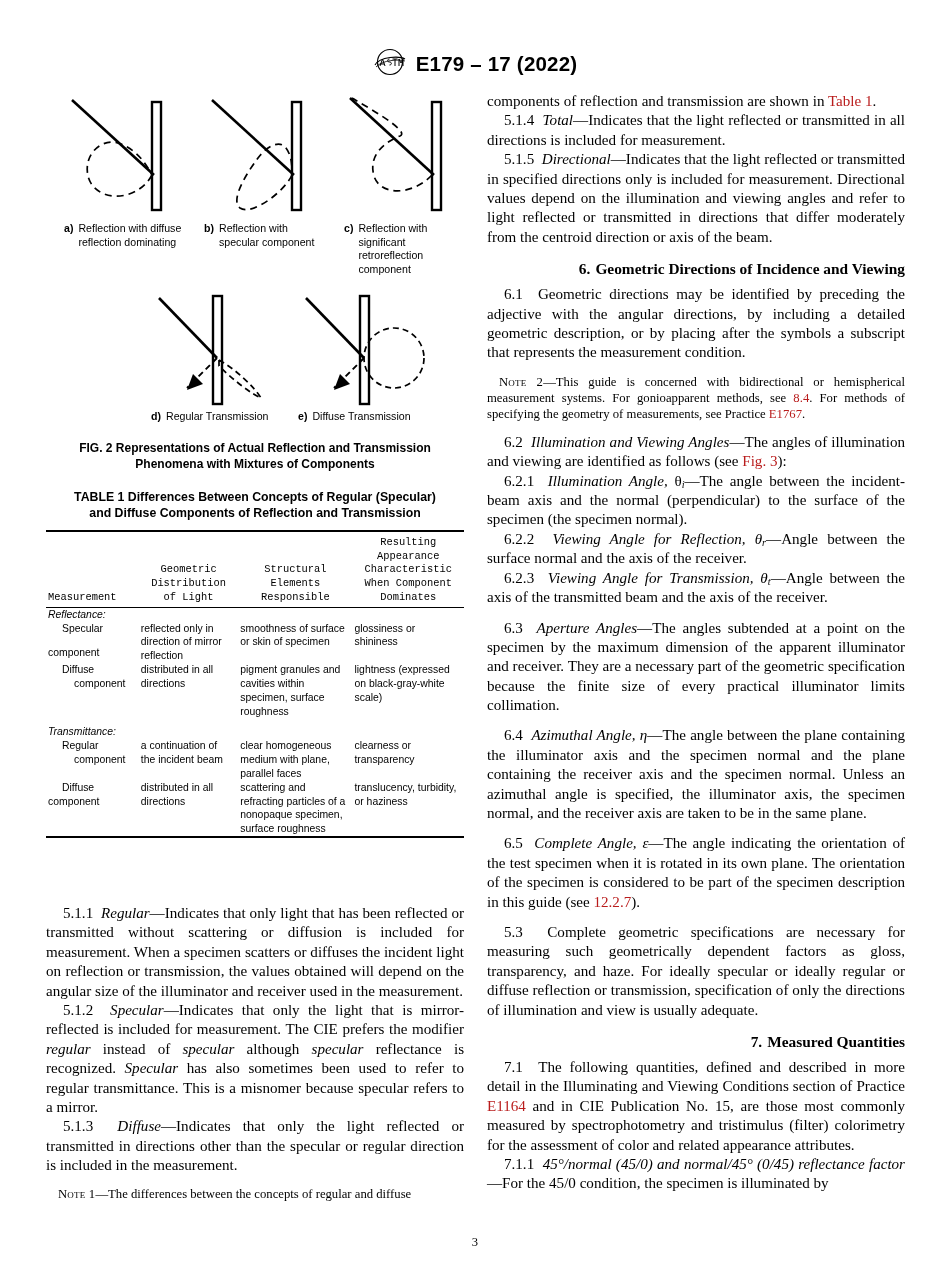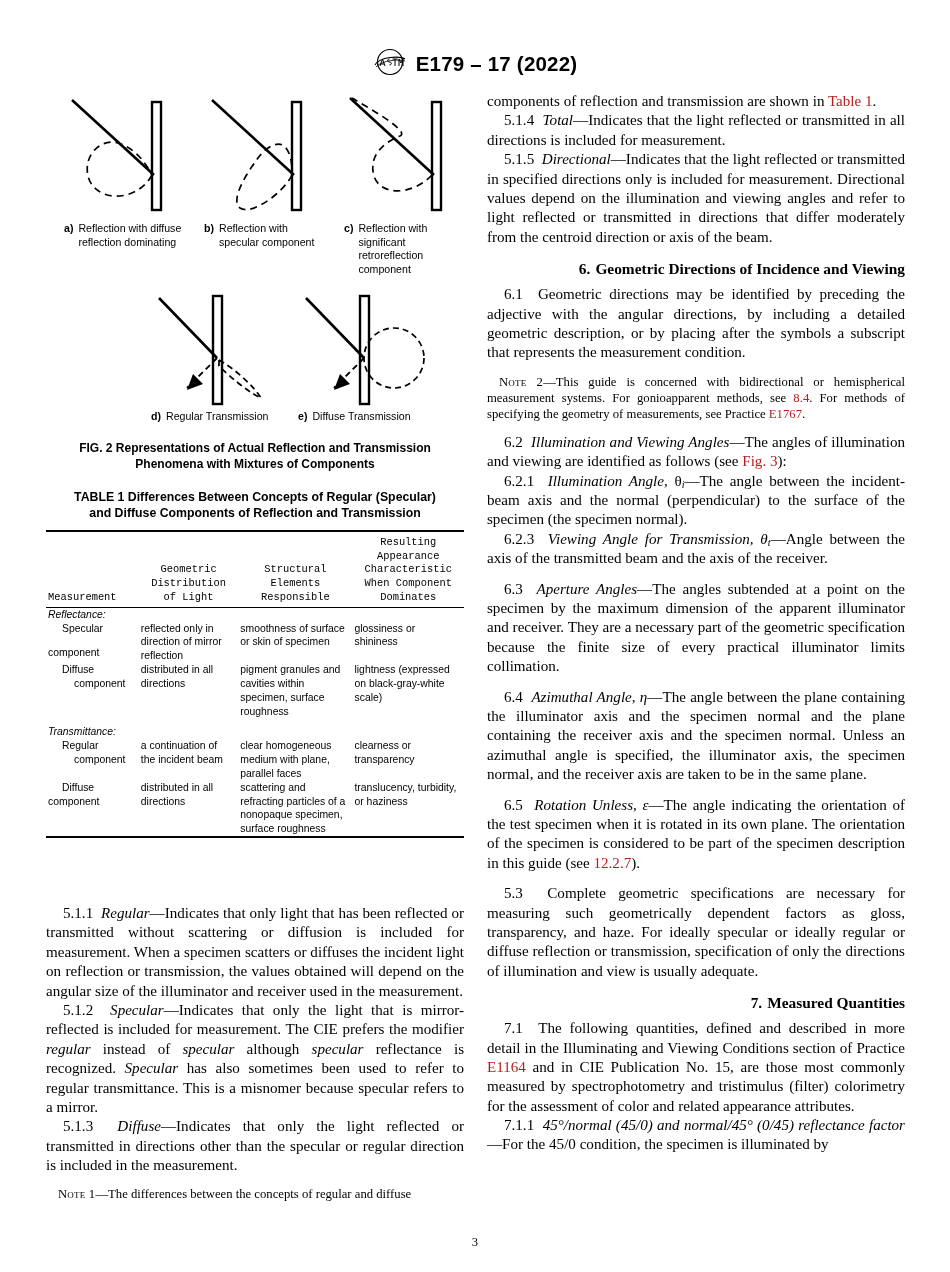--- a/index.html
+++ b/index.html
@@ -381,28 +381,29 @@
   <div class="sec-head"><span class="num">6.</span><span>Geometric Directions of Incidence and Viewing</span></div>
 
   <p class="indent"><span>6.1</span>&nbsp; <span>Geometric directions may be identified by preceding the adjective with the angular directions, by including a detailed geometric description, or by placing after the symbols a subscript that represents the measurement condition.</span></p>
 
   <p class="note"><span class="nlabel">Note 2</span><span>—This guide is concerned with bidirectional or hemispherical measurement systems. For gonioapparent methods, see </span><a class="lnk">8.4</a><span>. For methods of specifying the geometry of measurements, see Practice </span><a class="lnk">E1767</a><span>.</span></p>
 
   <p class="indent"><span>6.2</span>&nbsp; <i>Illumination and Viewing Angles</i><span>—The angles of illumination and viewing are identified as follows (see </span><a class="lnk">Fig. 3</a><span>):</span></p>
 
   <p class="indent"><span>6.2.1</span>&nbsp; <i>Illumination Angle,</i> <span>θ</span><sub><i>i</i></sub><span>—The angle between the incident-beam axis and the normal (perpendicular) to the surface of the specimen (the specimen normal).</span></p>
 
+  <p class="indent"><span>6.2.2</span>&nbsp; <i>Viewing Angle for Reflection,</i> <i>θ</i><sub><i>r</i></sub><span>—Angle between the surface normal and the axis of the receiver.</span></p>
 
   <p class="indent"><span>6.2.3</span>&nbsp; <i>Viewing Angle for Transmission,</i> <i>θ</i><sub><i>t</i></sub><span>—Angle between the axis of the transmitted beam and the axis of the receiver.</span></p>
 
   <p class="indent gap-sm"><span>6.3</span>&nbsp; <i>Aperture Angles</i><span>—The angles subtended at a point on the specimen by the maximum dimension of the apparent illuminator and receiver. They are a necessary part of the geometric specification because the finite size of every practical illuminator limits collimation.</span></p>
 
   <p class="indent gap-sm"><span>6.4</span>&nbsp; <i>Azimuthal Angle,</i> <i>η</i><span>—The angle between the plane containing the illuminator axis and the specimen normal and the plane containing the receiver axis and the specimen normal. Unless an azimuthal angle is specified, the illuminator axis, the specimen normal, and the receiver axis are taken to be in the same plane.</span></p>
 
-  <p class="indent gap-sm"><span>6.5</span>&nbsp; <i>Rotation Unless,</i> <i>ε</i><span>—The angle indicating the orientation of the test specimen when it is rotated in its own plane. The orientation of the specimen is considered to be part of the specimen description in this guide (see </span><a class="lnk">12.2.7</a><span>).</span></p>
+  <p class="indent gap-sm"><span>6.5</span>&nbsp; <i>Complete Angle,</i> <i>ε</i><span>—The angle indicating the orientation of the test specimen when it is rotated in its own plane. The orientation of the specimen is considered to be part of the specimen description in this guide (see </span><a class="lnk">12.2.7</a><span>).</span></p>
 
   <p class="indent gap-sm"><span>5.3</span>&nbsp; <span>Complete geometric specifications are necessary for measuring such geometrically dependent factors as gloss, transparency, and haze. For ideally specular or ideally regular or diffuse reflection or transmission, specification of only the directions of illumination and view is usually adequate.</span></p>
 
   <div class="sec-head"><span class="num">7.</span><span>Measured Quantities</span></div>
 
   <p class="indent"><span>7.1</span>&nbsp; <span>The following quantities, defined and described in more detail in the Illuminating and Viewing Conditions section of Practice </span><a class="lnk">E1164</a><span> and in CIE Publication No. 15, are those most commonly measured by spectrophotometry and tristimulus (filter) colorimetry for the assessment of color and related appearance attributes.</span></p>
 
   <p class="indent"><span>7.1.1</span>&nbsp; <i>45°/normal (45/0) and normal/45° (0/45) reflectance factor</i><span>—For the 45/0 condition, the specimen is illuminated by</span></p>
 
 </div>

